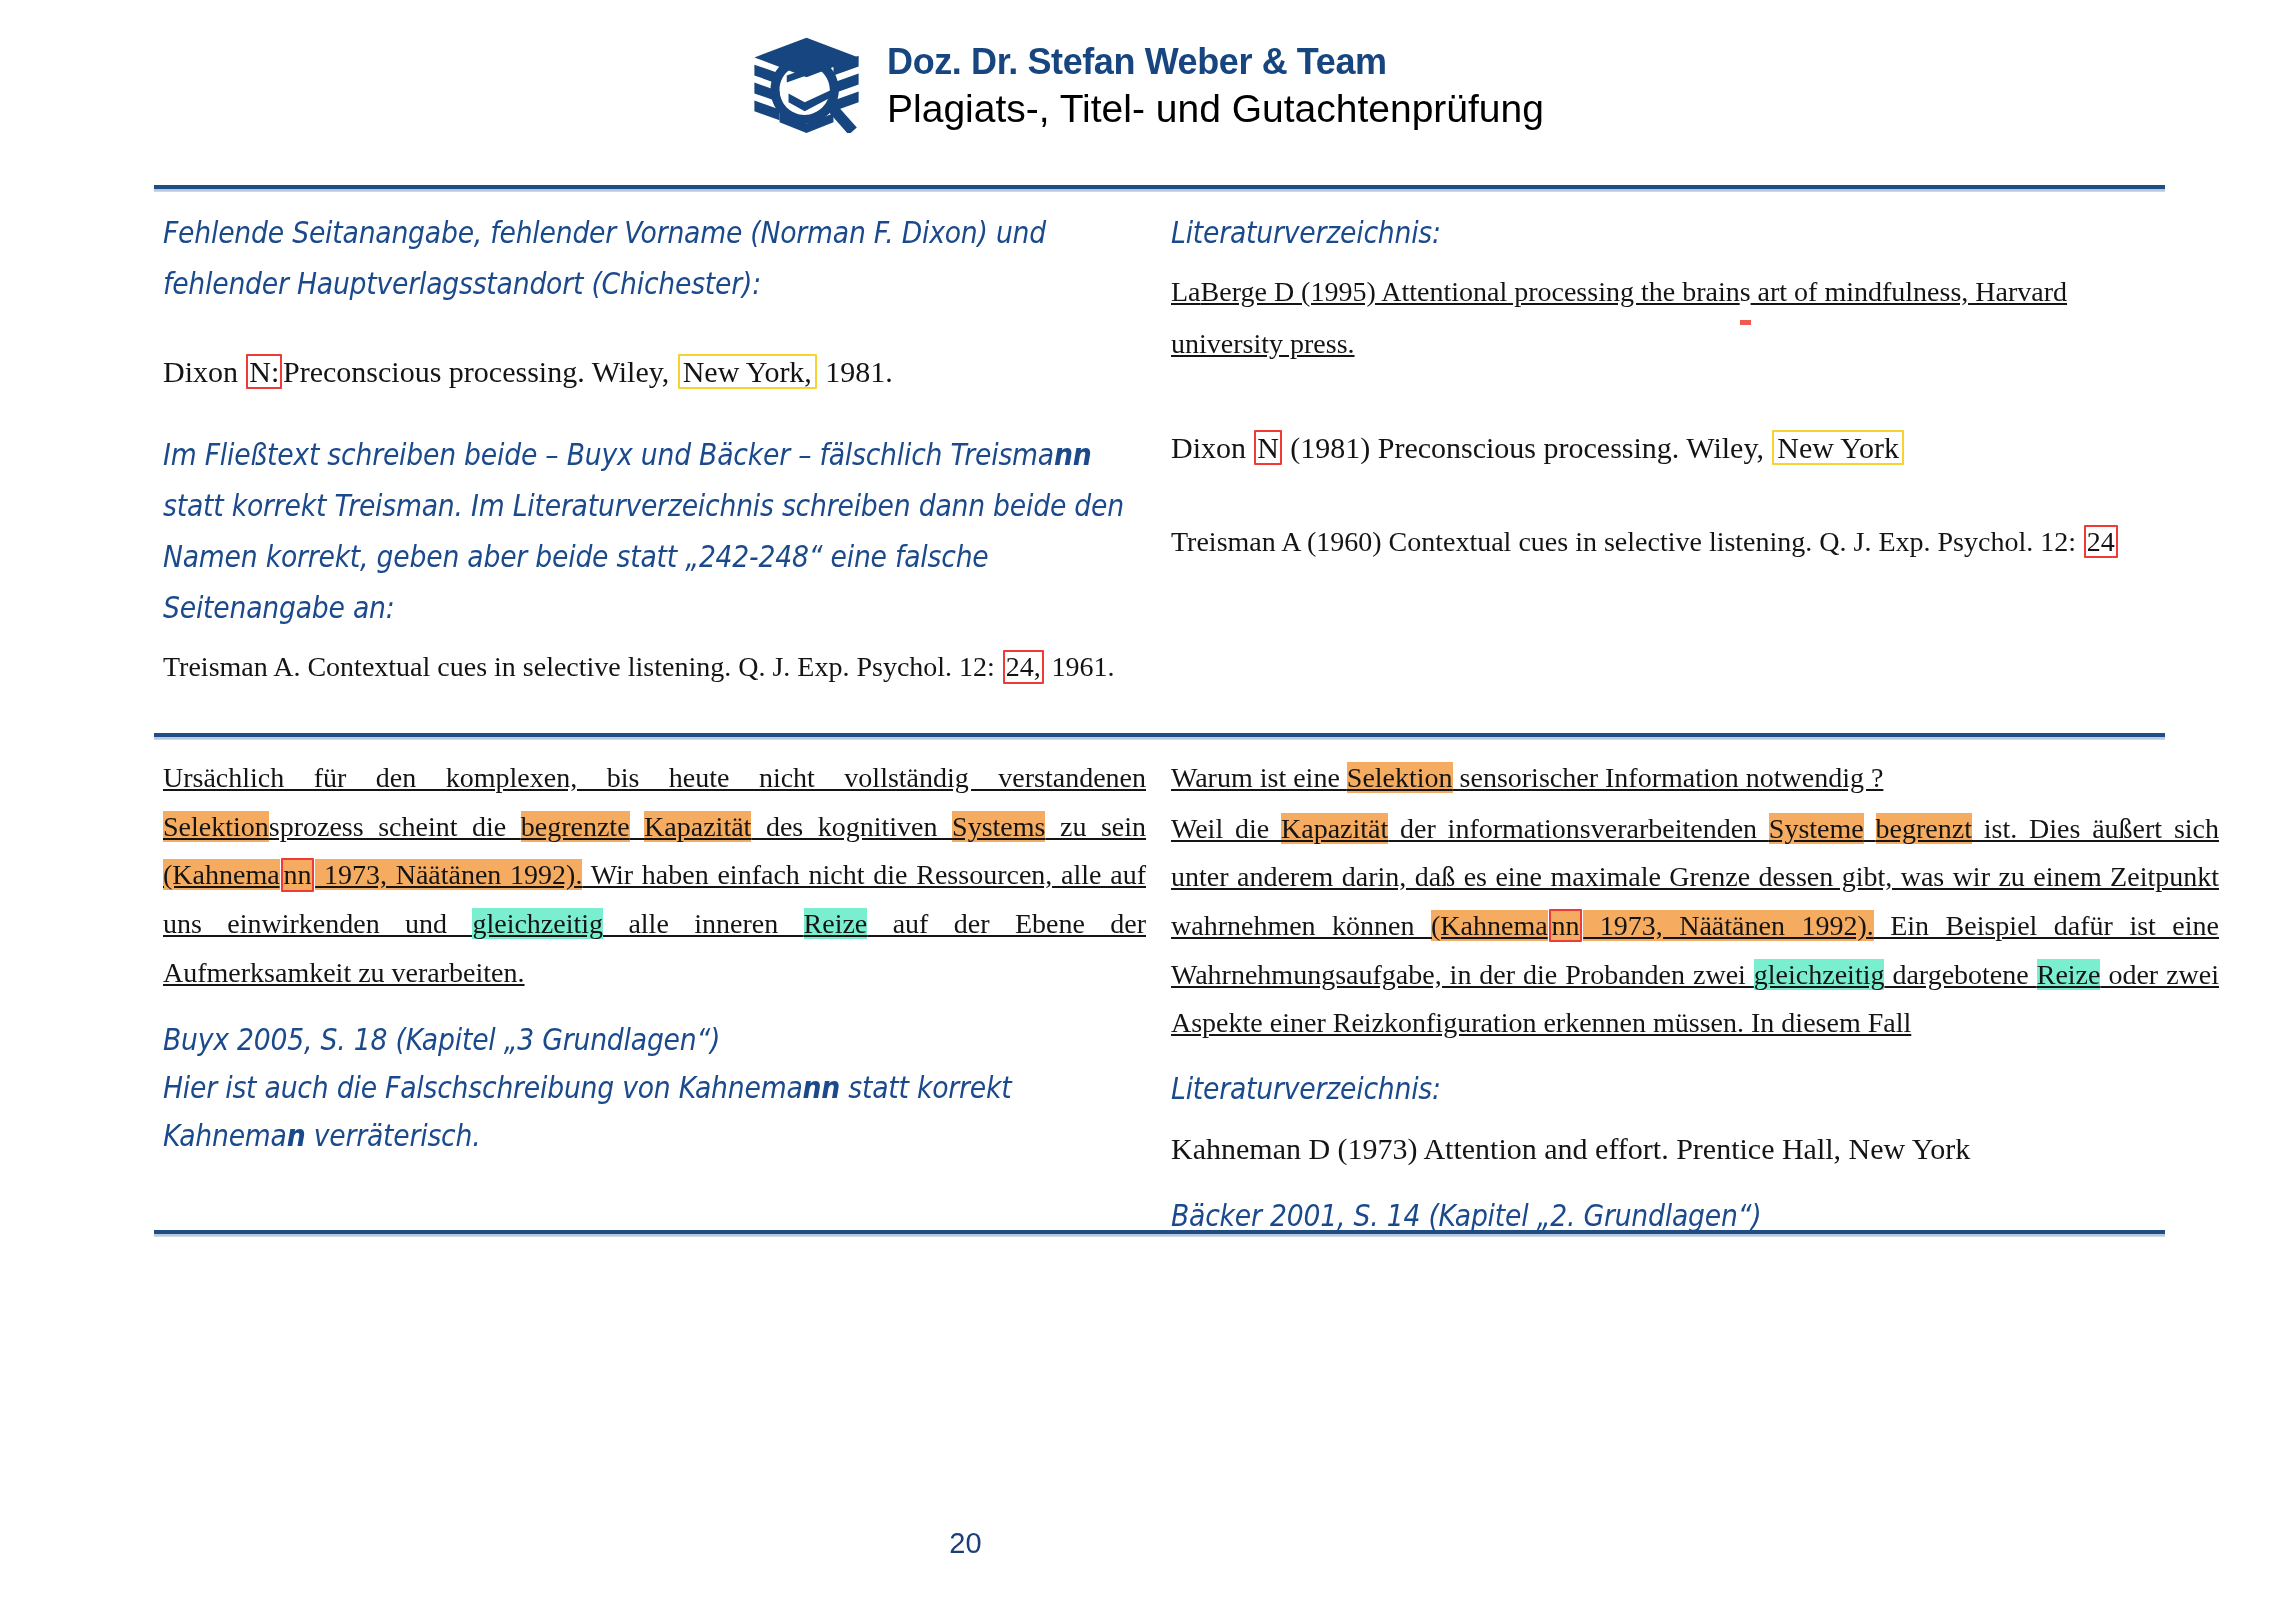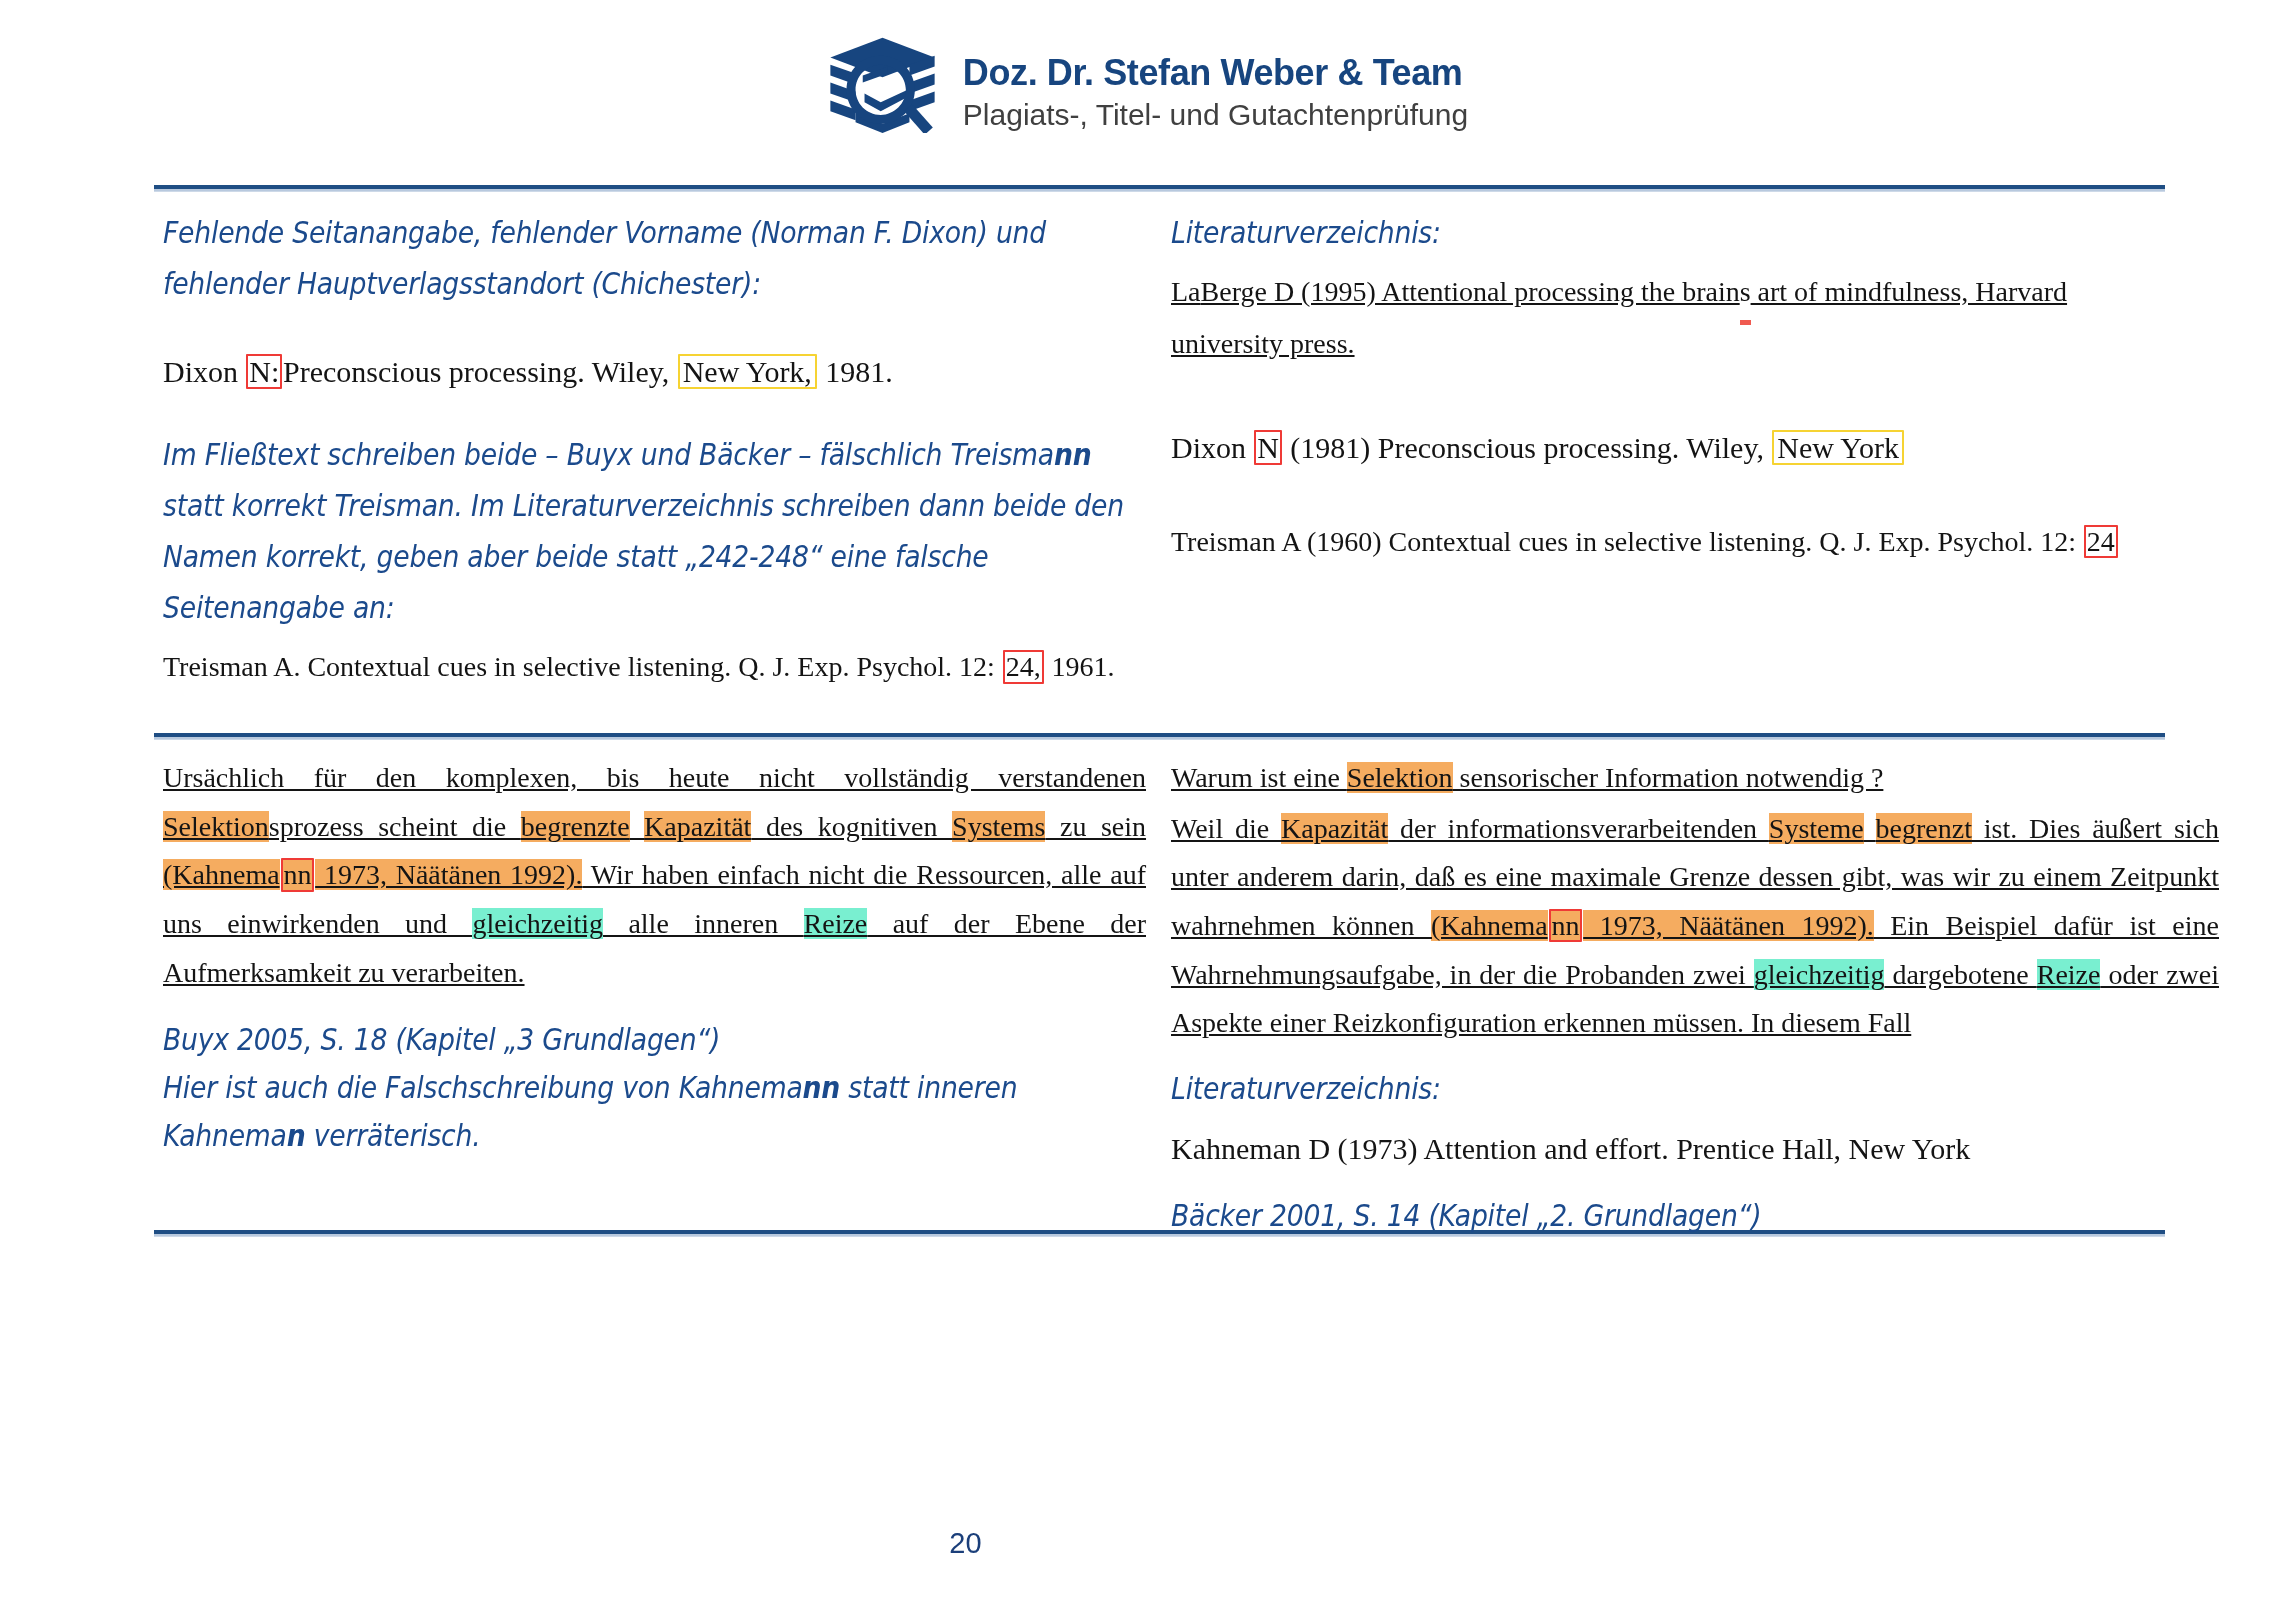--- a/index.html
+++ b/index.html
@@ -45,22 +45,22 @@
     font-weight: bold;
     font-size: 36px;
     letter-spacing: -0.4px;
     color: #17457f;
     line-height: 1.12;
     white-space: nowrap;
   }
   .brand-sub {
     font-family: "Liberation Sans", sans-serif;
     font-weight: normal;
-    font-size: 30px;
-    color: #404040;
+    font-size: 39px;
+    color: #000000;
     line-height: 1.2;
     margin-top: 3.6px;
     white-space: nowrap;
   }
 
   
   .rule {
     position: absolute;
     left: 154px;
     width: 2011px;
@@ -226,21 +226,21 @@
     <span>Treisman A (1960) Contextual cues in selective listening. Q. J. Exp. Psychol. 12: </span><span class="box-red">24</span>
   </div>
 </div>
 
 <div class="col col-left" style="top: 754px;">
 
   <div class="scan just"><span>Ursächlich für den komplexen, bis heute nicht vollständig verstandenen </span><span class="hl-orange">Selektion</span><span>sprozess scheint die </span><span class="hl-orange">begrenzte</span><span> </span><span class="hl-orange">Kapazität</span><span> des kognitiven </span><span class="hl-orange">Systems</span><span> zu sein </span><span class="hl-orange">(Kahnema</span><span class="hl-orange box-red">nn</span><span class="hl-orange"> 1973, Näätänen 1992).</span><span> Wir haben einfach nicht die Ressourcen, alle auf uns einwirkenden und </span><span class="hl-green">gleichzeitig</span><span> alle inneren </span><span class="hl-green">Reize</span><span> auf der Ebene der Aufmerksamkeit zu verarbeiten.</span></div>
 
   <div class="comment tight" style="margin-top: 19.7px;">
     <div>Buyx 2005, S. 18 (Kapitel „3 Grundlagen“)</div>
-    <div><span>Hier ist auch die Falschschreibung von Kahnema</span><b>nn</b><span> statt inneren</span></div>
+    <div><span>Hier ist auch die Falschschreibung von Kahnema</span><b>nn</b><span> statt korrekt</span></div>
     <div><span>Kahnema</span><b>n</b><span> verräterisch.</span></div>
   </div>
 </div>
 
 <div class="col col-right" style="top: 754px;">
 
   <div class="scan just"><span>Warum ist eine </span><span class="hl-orange">Selektion</span><span> sensorischer Information notwendig ?</span>
     <div style="margin-top: 1.8px;"><span>Weil die </span><span class="hl-orange">Kapazität</span><span> der informationsverarbeitenden </span><span class="hl-orange">Systeme</span><span> </span><span class="hl-orange">begrenzt</span><span> ist. Dies äußert sich unter anderem darin, daß es eine maximale Grenze dessen gibt, was wir zu einem Zeitpunkt wahrnehmen können </span><span class="hl-orange">(Kahnema</span><span class="hl-orange box-red">nn</span><span class="hl-orange"> 1973, Näätänen 1992).</span><span> Ein Beispiel dafür ist eine Wahrnehmungsaufgabe, in der die Probanden zwei </span><span class="hl-green">gleichzeitig</span><span> dargebotene </span><span class="hl-green">Reize</span><span> oder zwei Aspekte einer Reizkonfiguration erkennen müssen. In diesem Fall</span></div>
   </div>
 

